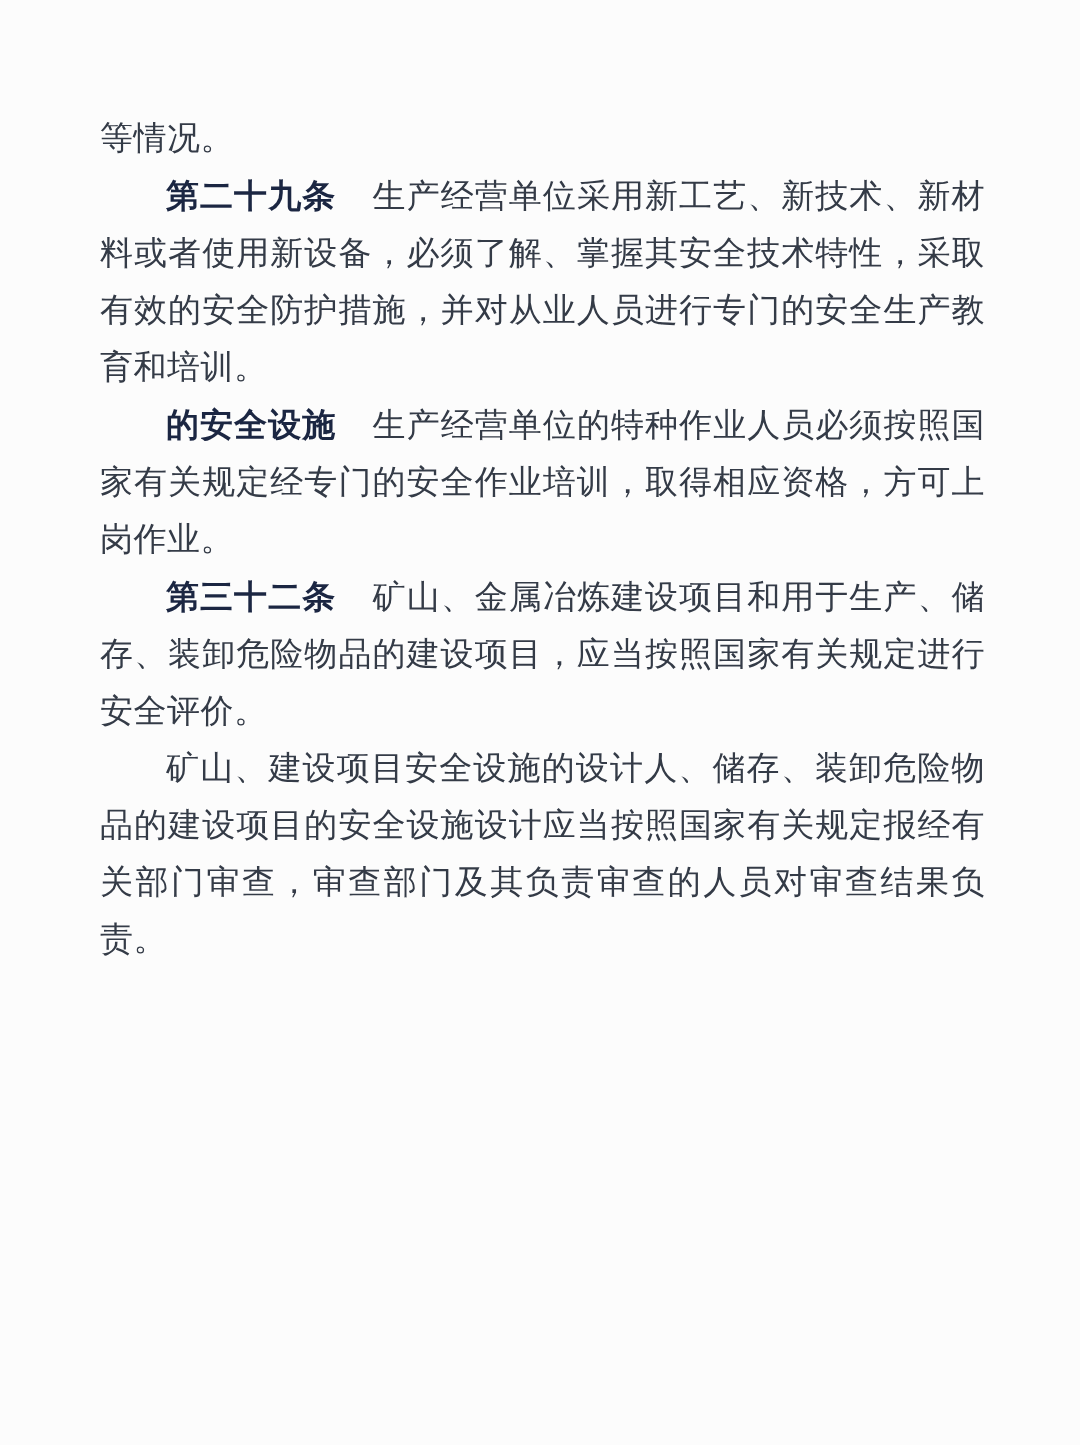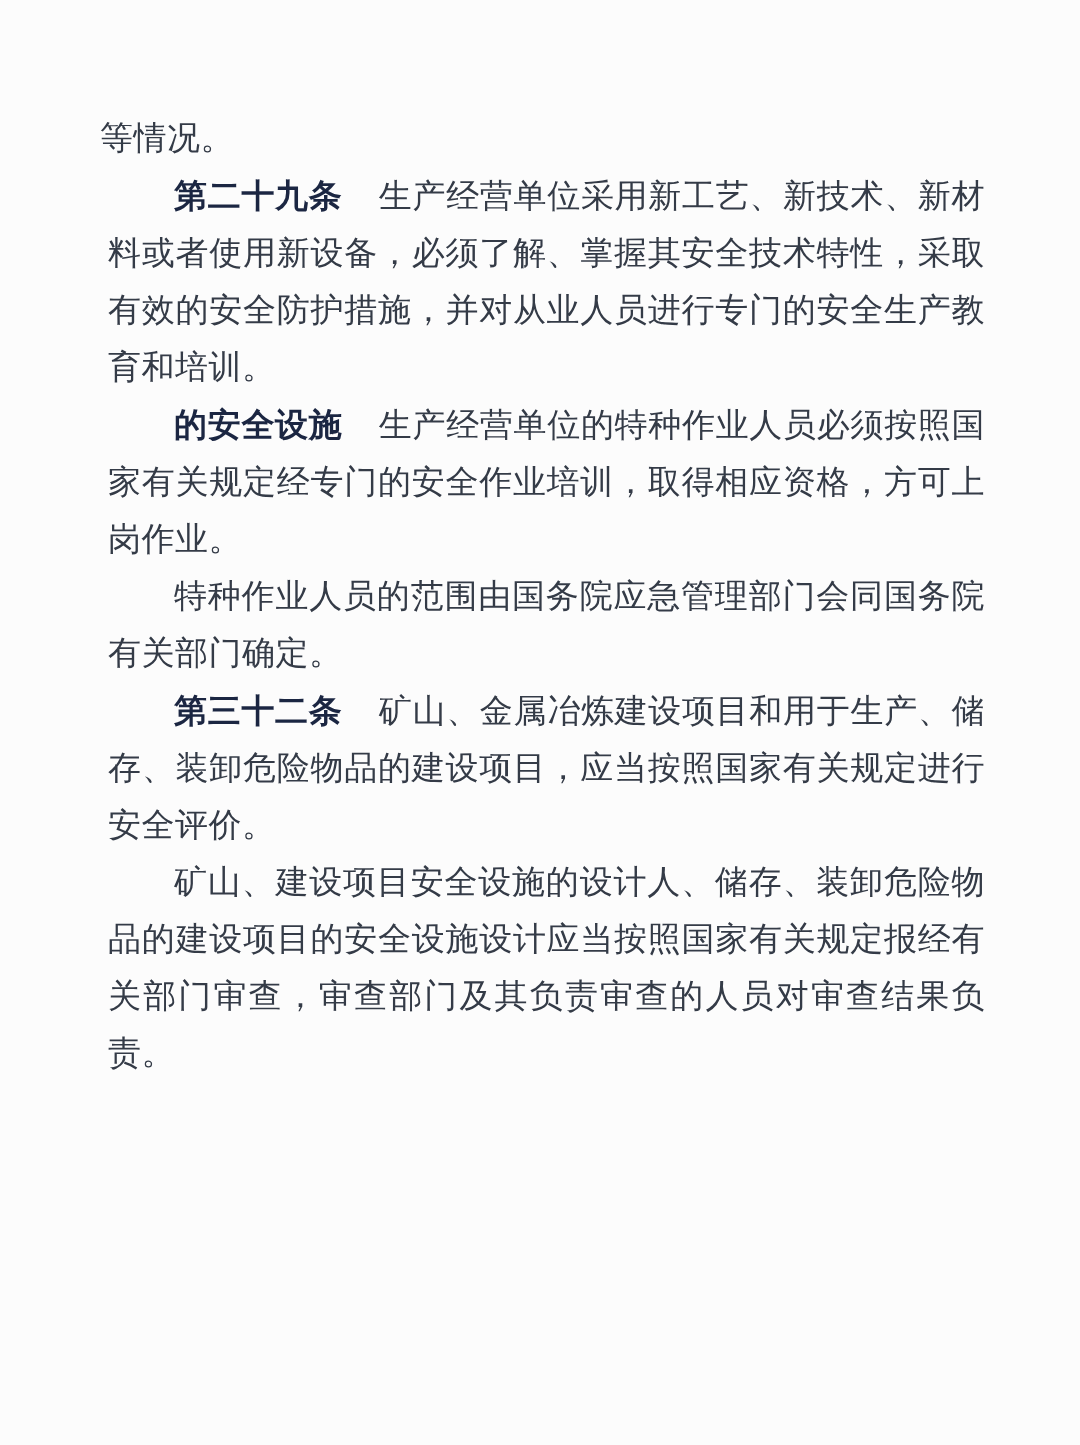--- a/index.html
+++ b/index.html
@@ -24,37 +24,35 @@
     line-height:57px;
     color:var(--text-color);
     text-align:justify;
     text-justify:inter-ideograph;
     letter-spacing:0.5px;
     margin:0;
   }
   .para.article,
   .para.indent{
     text-indent:2em;
-    margin-left:8px;
   }
   .para.continuation{
     text-indent:0;
   }
   .article-num{
     font-family:"Liberation Sans","DejaVu Sans",sans-serif;
     font-weight:bold;
     color:var(--heading-color);
     margin-right:1.1em;
   }
 </style>
 </head>
 <body>
 
 <main class="page">
   <div>
       <p class="para continuation"><span>等情况。</span></p>
       <p class="para article"><span class="article-num">第二十九条</span><span>生产经营单位采用新工艺、新技术、新材料或者使用新设备，必须了解、掌握其安全技术特性，采取有效的安全防护措施，并对从业人员进行专门的安全生产教育和培训。</span></p>
       <p class="para article"><span class="article-num">的安全设施</span><span>生产经营单位的特种作业人员必须按照国家有关规定经专门的安全作业培训，取得相应资格，方可上岗作业。</span></p>
-      <p class="para indent"><span>特种作业人员的范围由国务院应急管理部门会同国务院有关部门确定。</span></p>
       <p class="para article"><span class="article-num">第三十二条</span><span>矿山、金属冶炼建设项目和用于生产、储存、装卸危险物品的建设项目，应当按照国家有关规定进行安全评价。</span></p>
       <p class="para indent"><span>矿山、建设项目安全设施的设计人、储存、装卸危险物品的建设项目的安全设施设计应当按照国家有关规定报经有关部门审查，审查部门及其负责审查的人员对审查结果负责。</span></p>
     </div>
 </main>
 
 </body></html>

